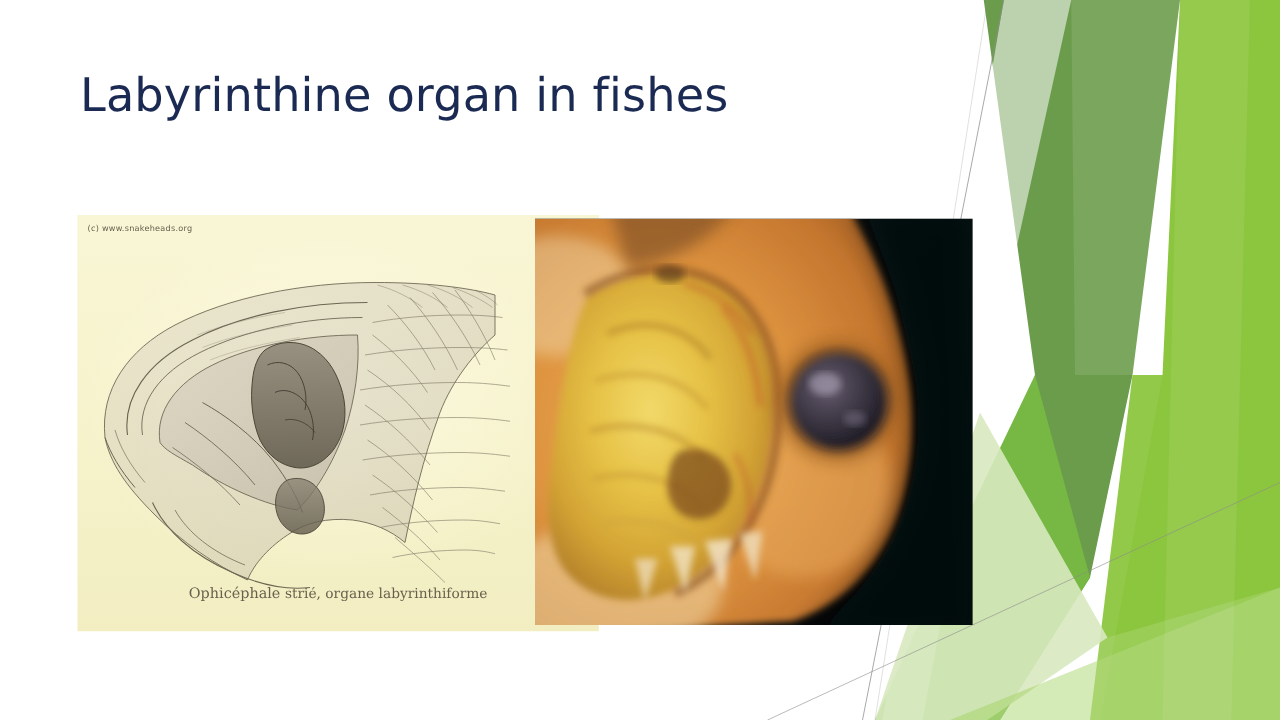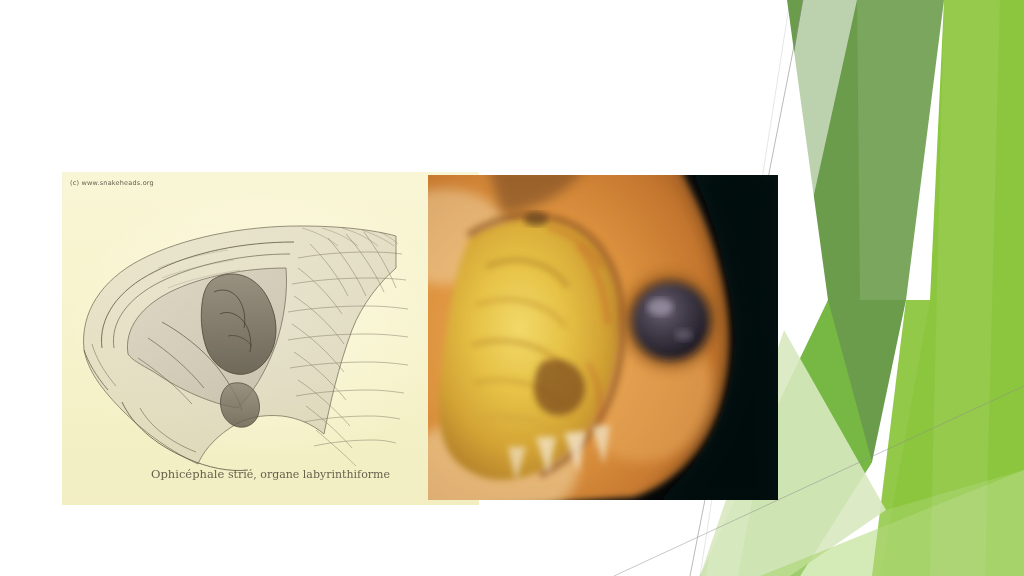--- a/index.html
+++ b/index.html
@@ -133,20 +133,21 @@
 
     <polygon points="857,0 944,0 930,300 860,300" fill="#FFFFFF" opacity="0.10"></polygon>
     <polygon points="944,0 1000,0 985,576 930,576" fill="#FFFFFF" opacity="0.08"></polygon>
     <polygon points="886,510 1024,470 1024,576 790,576" fill="#FFFFFF" opacity="0.12"></polygon>
 
     <line x1="803" y1="0" x2="690" y2="576" stroke="#8C8C8C" stroke-width="0.8" opacity="0.75"></line>
     <line x1="1024" y1="386" x2="614" y2="576" stroke="#8C8C8C" stroke-width="0.8" opacity="0.6"></line>
     <line x1="790" y1="0" x2="700" y2="576" stroke="#8C8C8C" stroke-width="0.6" opacity="0.35"></line>
   </svg>
 
+  <div id="title">Labyrinthine organ in fishes</div>
 
   <div class="figure" id="fig-engraving">
     <div class="paper"></div>
 
     <svg class="drawing" viewBox="0 0 353 333" xmlns="http://www.w3.org/2000/svg">
       <defs>
         <linearGradient id="gShade" x1="0" y1="0" x2="1" y2="1">
           <stop offset="0%" stop-color="#d9d3c2"></stop>
           <stop offset="100%" stop-color="#bdb6a4"></stop>
         </linearGradient>

